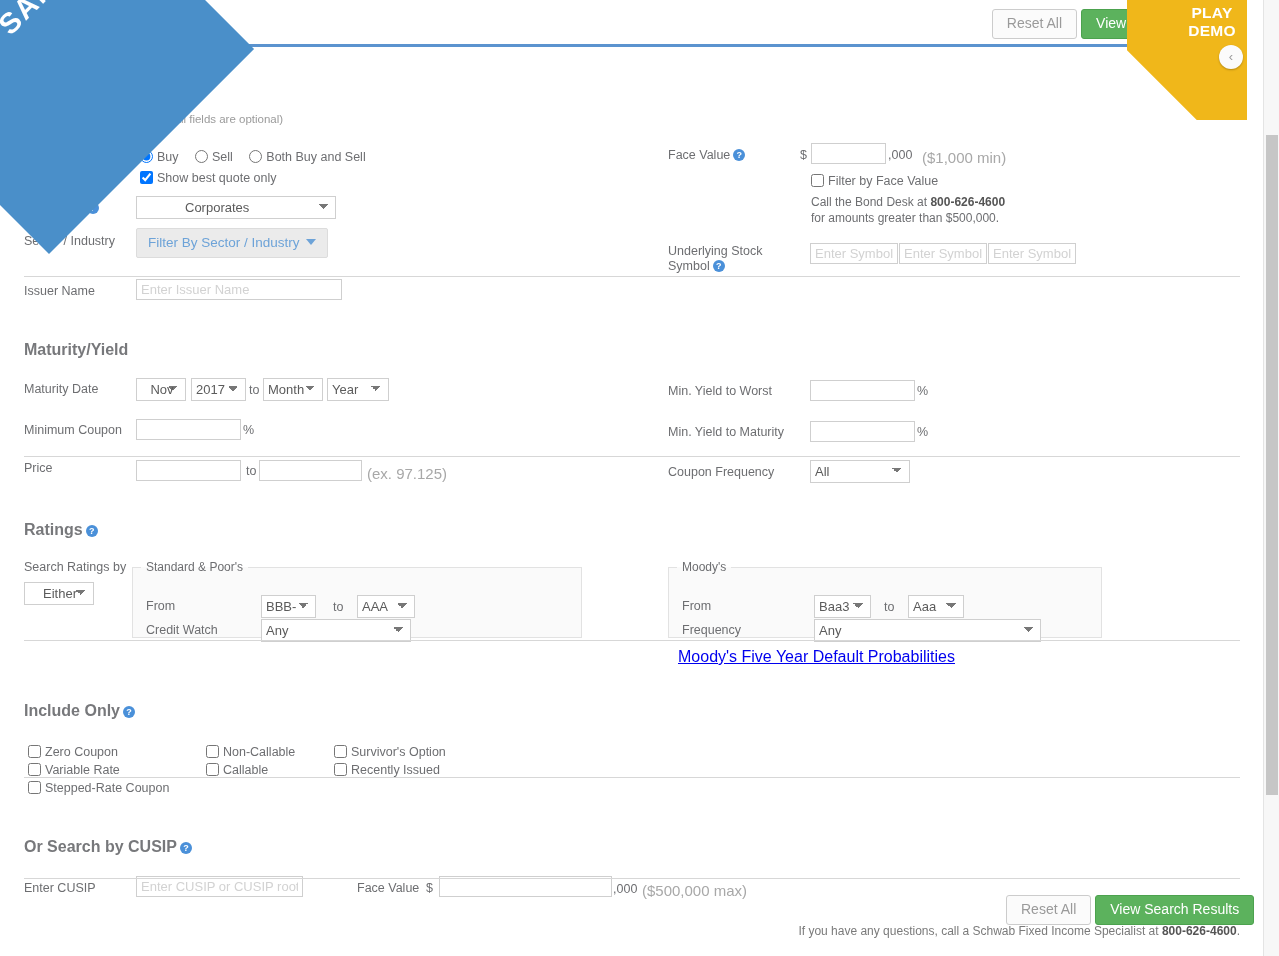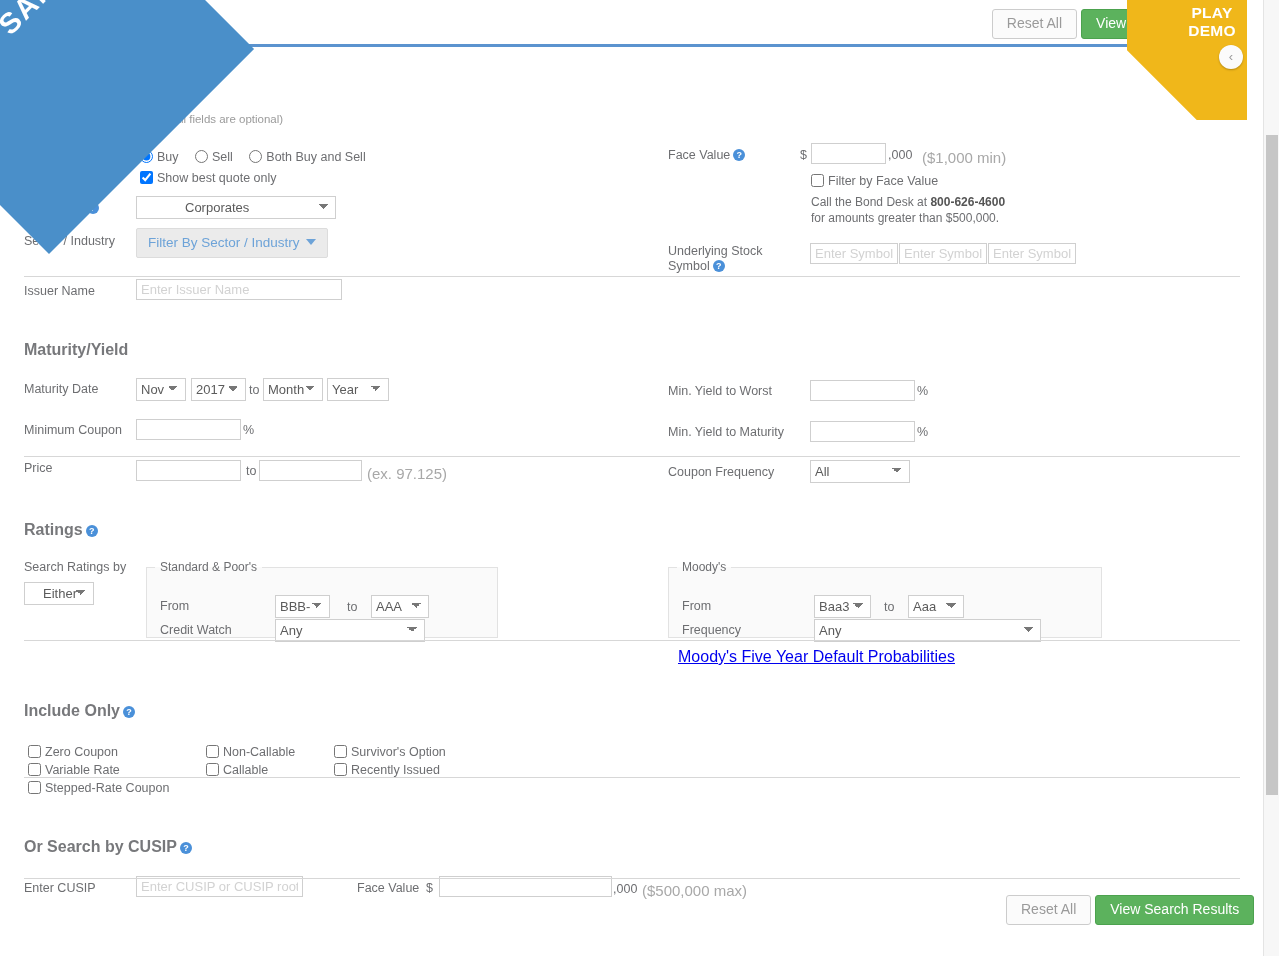--- a/index.html
+++ b/index.html
@@ -367,21 +367,21 @@
       <input type="text" class="fld" style="left: 810px; top: 199px; width: 88px;" placeholder="Enter Symbol">
       <input type="text" class="fld" style="left: 899px; top: 199px; width: 88px;" placeholder="Enter Symbol">
       <input type="text" class="fld" style="left: 988px; top: 199px; width: 88px;" placeholder="Enter Symbol">
     </div>
     <div class="hr" style="top:276px;"></div>
 
     <div class="section">
       <div class="section-title fld" style="left:24px; top:297px;">Maturity/Yield</div>
 
       <div class="lbl fld" style="left:24px; top:338px;">Maturity Date</div>
-      <select class="fld" style="left:136px; top:334px; width:50px;"><option>Month</option><option>Jan</option><option>Feb</option><option>Mar</option><option>Apr</option><option>May</option><option>Jun</option><option>Jul</option><option>Aug</option><option>Sep</option><option>Oct</option><option selected="">Nov</option><option>Dec</option></select>
+      <select class="fld" style="left:136px; top:334px; width:50px;text-align:center;"><option>Month</option><option>Jan</option><option>Feb</option><option>Mar</option><option>Apr</option><option>May</option><option>Jun</option><option>Jul</option><option>Aug</option><option>Sep</option><option>Oct</option><option selected="">Nov</option><option>Dec</option></select>
       <select class="fld" style="left:191px; top:334px; width:55px;"><option>Year</option><option selected="">2017</option><option>2018</option><option>2019</option><option>2020</option><option>2021</option><option>2022</option></select>
       <span class="unit fld" style="left:249px; top:339px;">to</span>
       <select class="fld" style="left:263px; top:334px; width:60px;"><option>Month</option><option>Jan</option><option>Feb</option><option>Mar</option><option>Apr</option><option>May</option><option>Jun</option><option>Jul</option><option>Aug</option><option>Sep</option><option>Oct</option><option>Nov</option><option>Dec</option></select>
       <select class="fld" style="left:327px; top:334px; width:62px;"><option>Year</option><option>2017</option><option>2018</option><option>2019</option><option>2020</option><option>2021</option><option>2022</option></select>
 
       <div class="lbl fld" style="left:24px; top:379px;">Minimum Coupon</div>
       <input type="text" class="fld" style="left: 136px; top: 375px; width: 105px;">
       <span class="unit fld" style="left:243px; top:379px;">%</span>
 
       <div class="lbl fld" style="left:24px; top:417px;">Price</div>
@@ -404,21 +404,21 @@
     <div class="hr" style="top:456px;"></div>
 
     <div class="section">
       <div class="fld" style="left:24px; top:477px;">
         <span class="section-title">Ratings</span><span class="help">?</span>
       </div>
 
       <div class="lbl fld" style="left:24px; top:516px;">Search Ratings by</div>
       <select class="fld" style="left:24px; top:538px; width:70px;text-align:center;"><option>Either</option><option>Both</option></select>
 
-      <fieldset class="box" style="left:132px; top:516px; width:352px; height:78px;margin-left:14px;">
+      <fieldset class="box" style="left:132px; top:516px; width:450px; height:78px;">
         <legend>Standard &amp; Poor's</legend>
         <div class="lbl" style="position:absolute; left:13px; top:25px;">From</div>
         <select style="position:absolute; left:128px; top:21px; width:55px;"><option>BBB-</option><option>BBB</option><option>BBB+</option><option>A-</option><option>A</option><option>A+</option><option>AA-</option><option>AA</option><option>AA+</option><option>AAA</option></select>
         <span class="unit" style="position:absolute; left:200px; top:26px;">to</span>
         <select style="position:absolute; left:224px; top:21px; width:58px;"><option>AAA</option><option>AA+</option><option>AA</option><option>AA-</option><option>A+</option><option>A</option><option>A-</option><option>BBB+</option><option>BBB</option><option>BBB-</option></select>
         <div class="lbl" style="position:absolute; left:13px; top:49px;">Credit Watch</div>
         <select style="position:absolute; left:128px; top:45px; width:150px;"><option>Any</option><option>Positive</option><option>Negative</option><option>Developing</option></select>
       </fieldset>
 
       <fieldset class="box" style="left:668px; top:516px; width:434px; height:78px;">
@@ -469,20 +469,23 @@
       <input type="text" class="fld" style="left: 439px; top: 832px; width: 173px;">
       <span class="unit fld" style="left:613px; top:838px;">,000</span>
       <span class="hint fld" style="left:642px; top:838px;">($500,000 max)</span>
     </div>
     <div class="hr" style="top:878px;"></div>
 
     <div class="fld" style="left:1006px; top:895px; display:flex; gap:4px;">
       <button class="btn btn-secondary">Reset All</button>
       <button class="btn btn-primary">View Search Results</button>
     </div>
+    <div class="footer-note">
+      <span>If you have any questions, call a Schwab Fixed Income Specialist at </span><b>800-626-4600</b><span>.</span>
+    </div>
 
     <div class="ribbon"></div>
     <div class="ribbon-text">SAMPLE</div>
 
     <div class="demo-corner">
       <div class="tri"></div>
     </div>
     <div class="demo-label">
       <span>PLAY</span><br>
       <span>DEMO</span>

